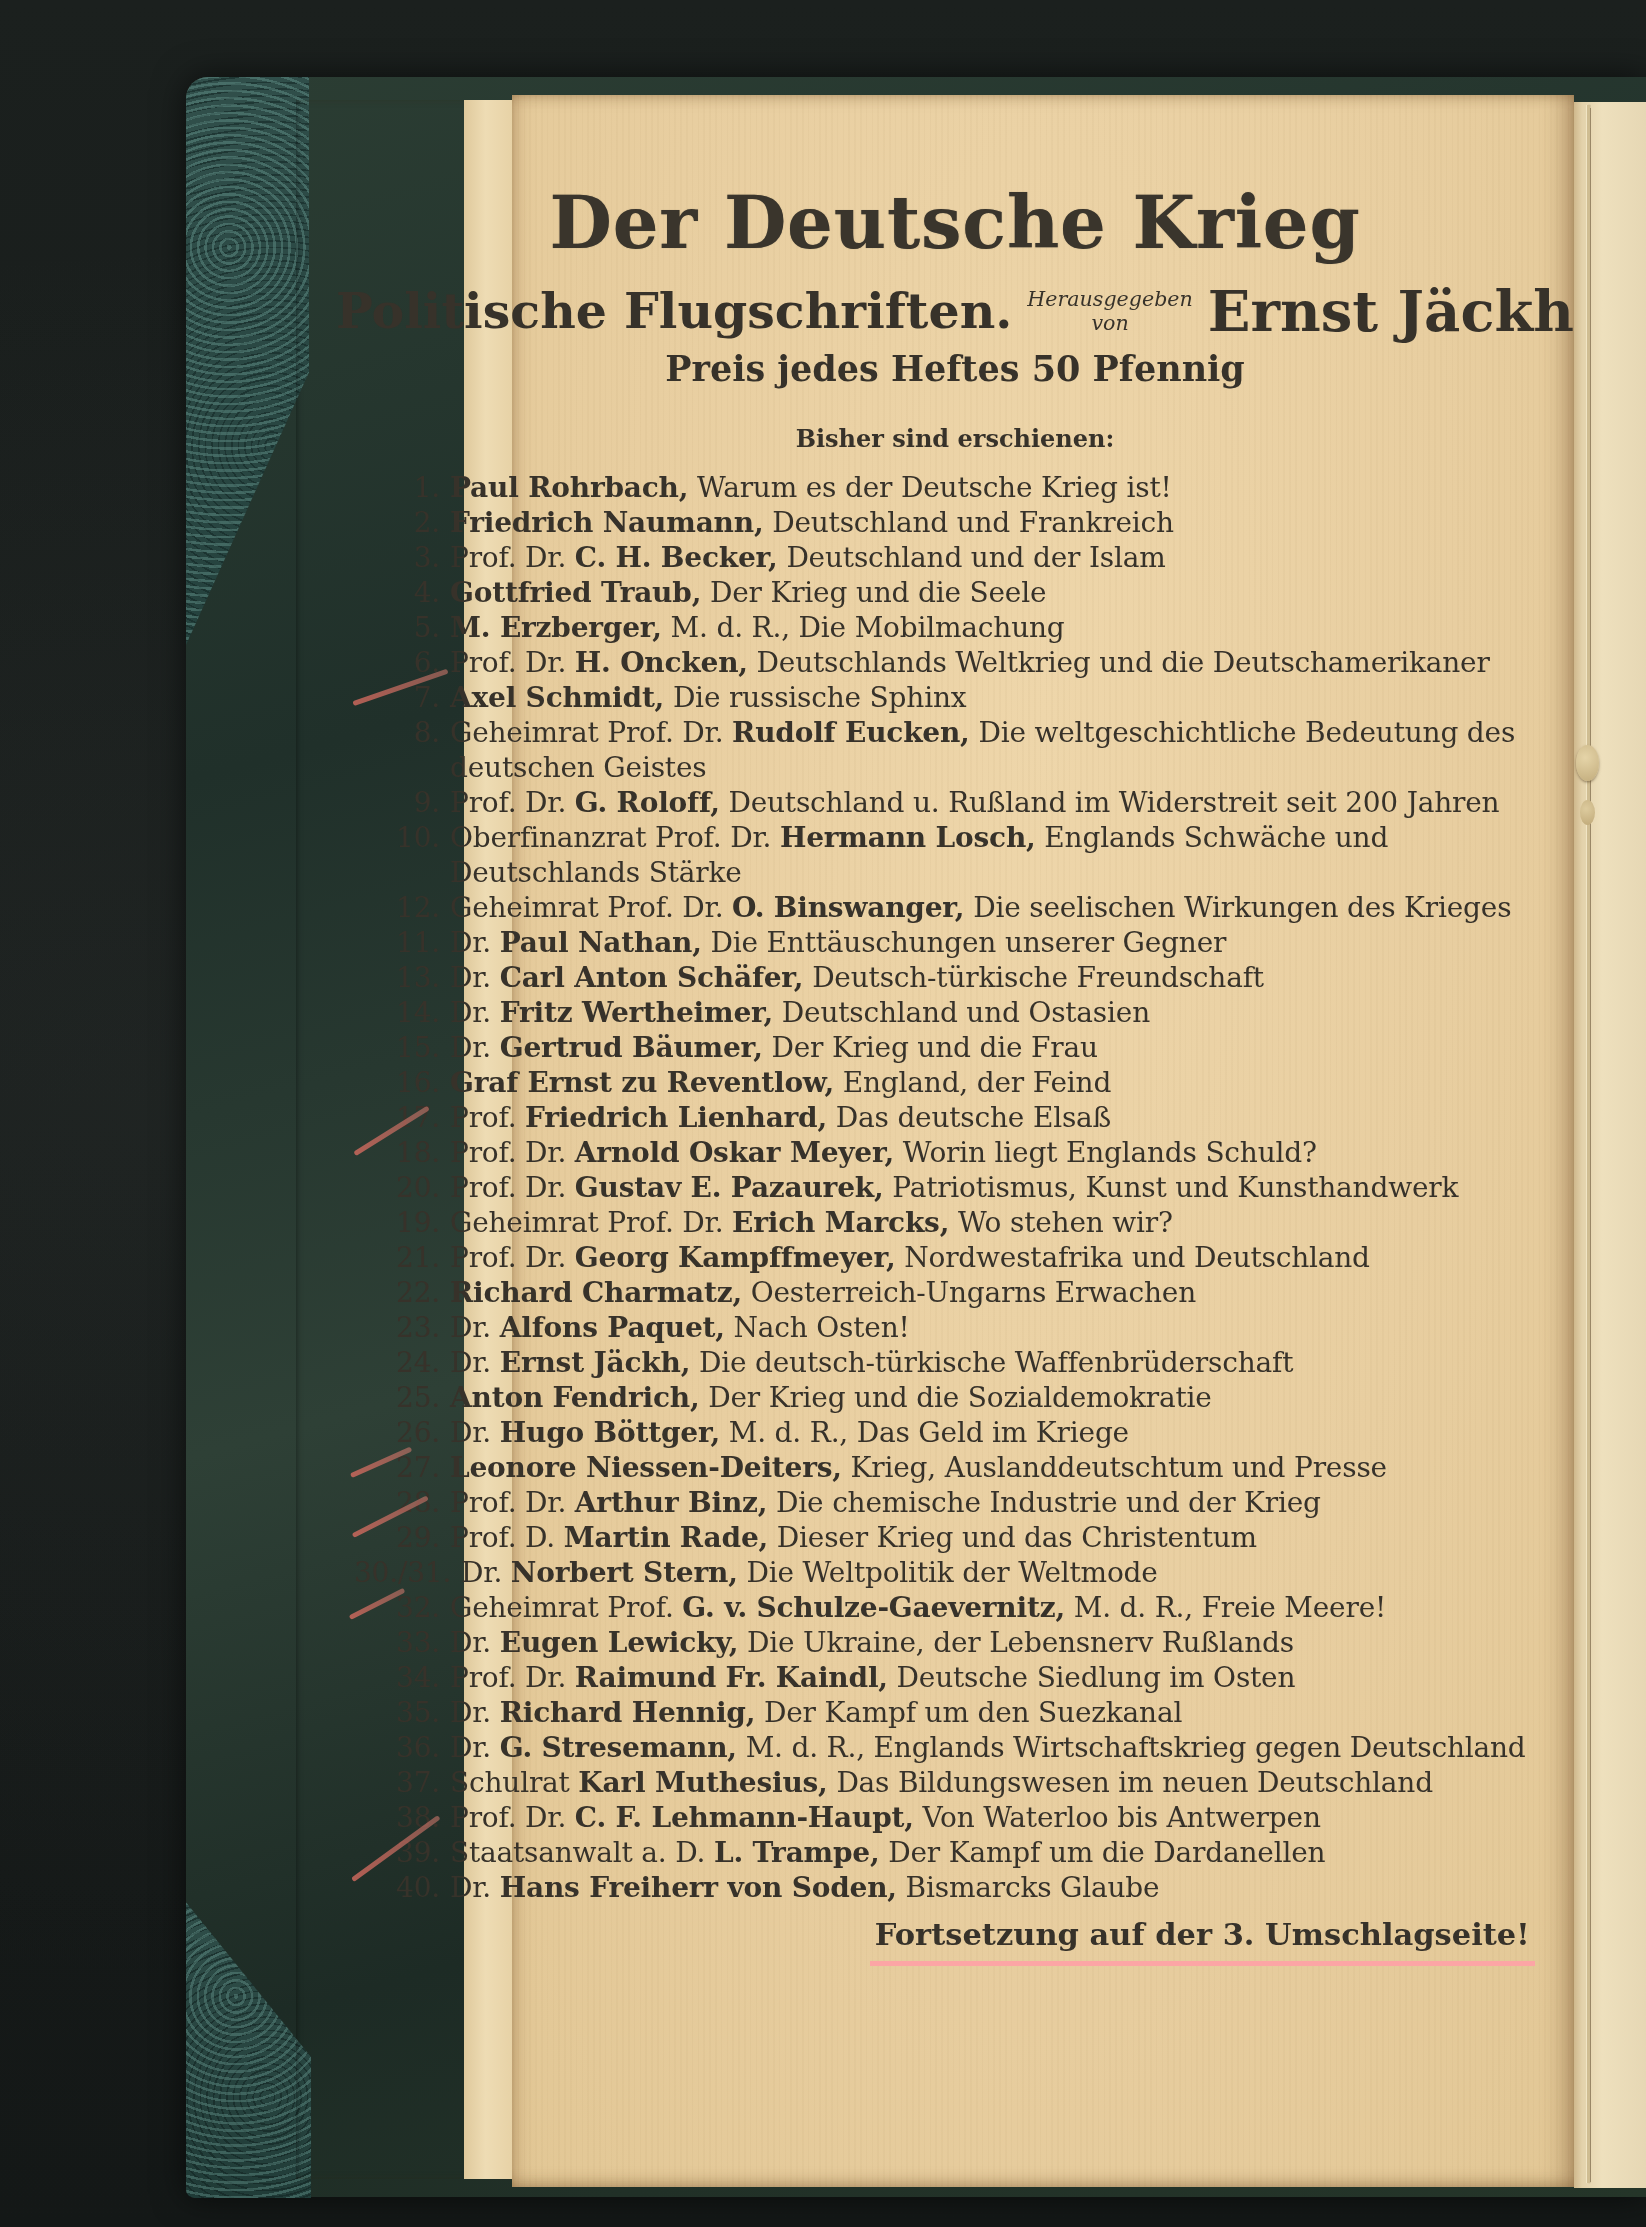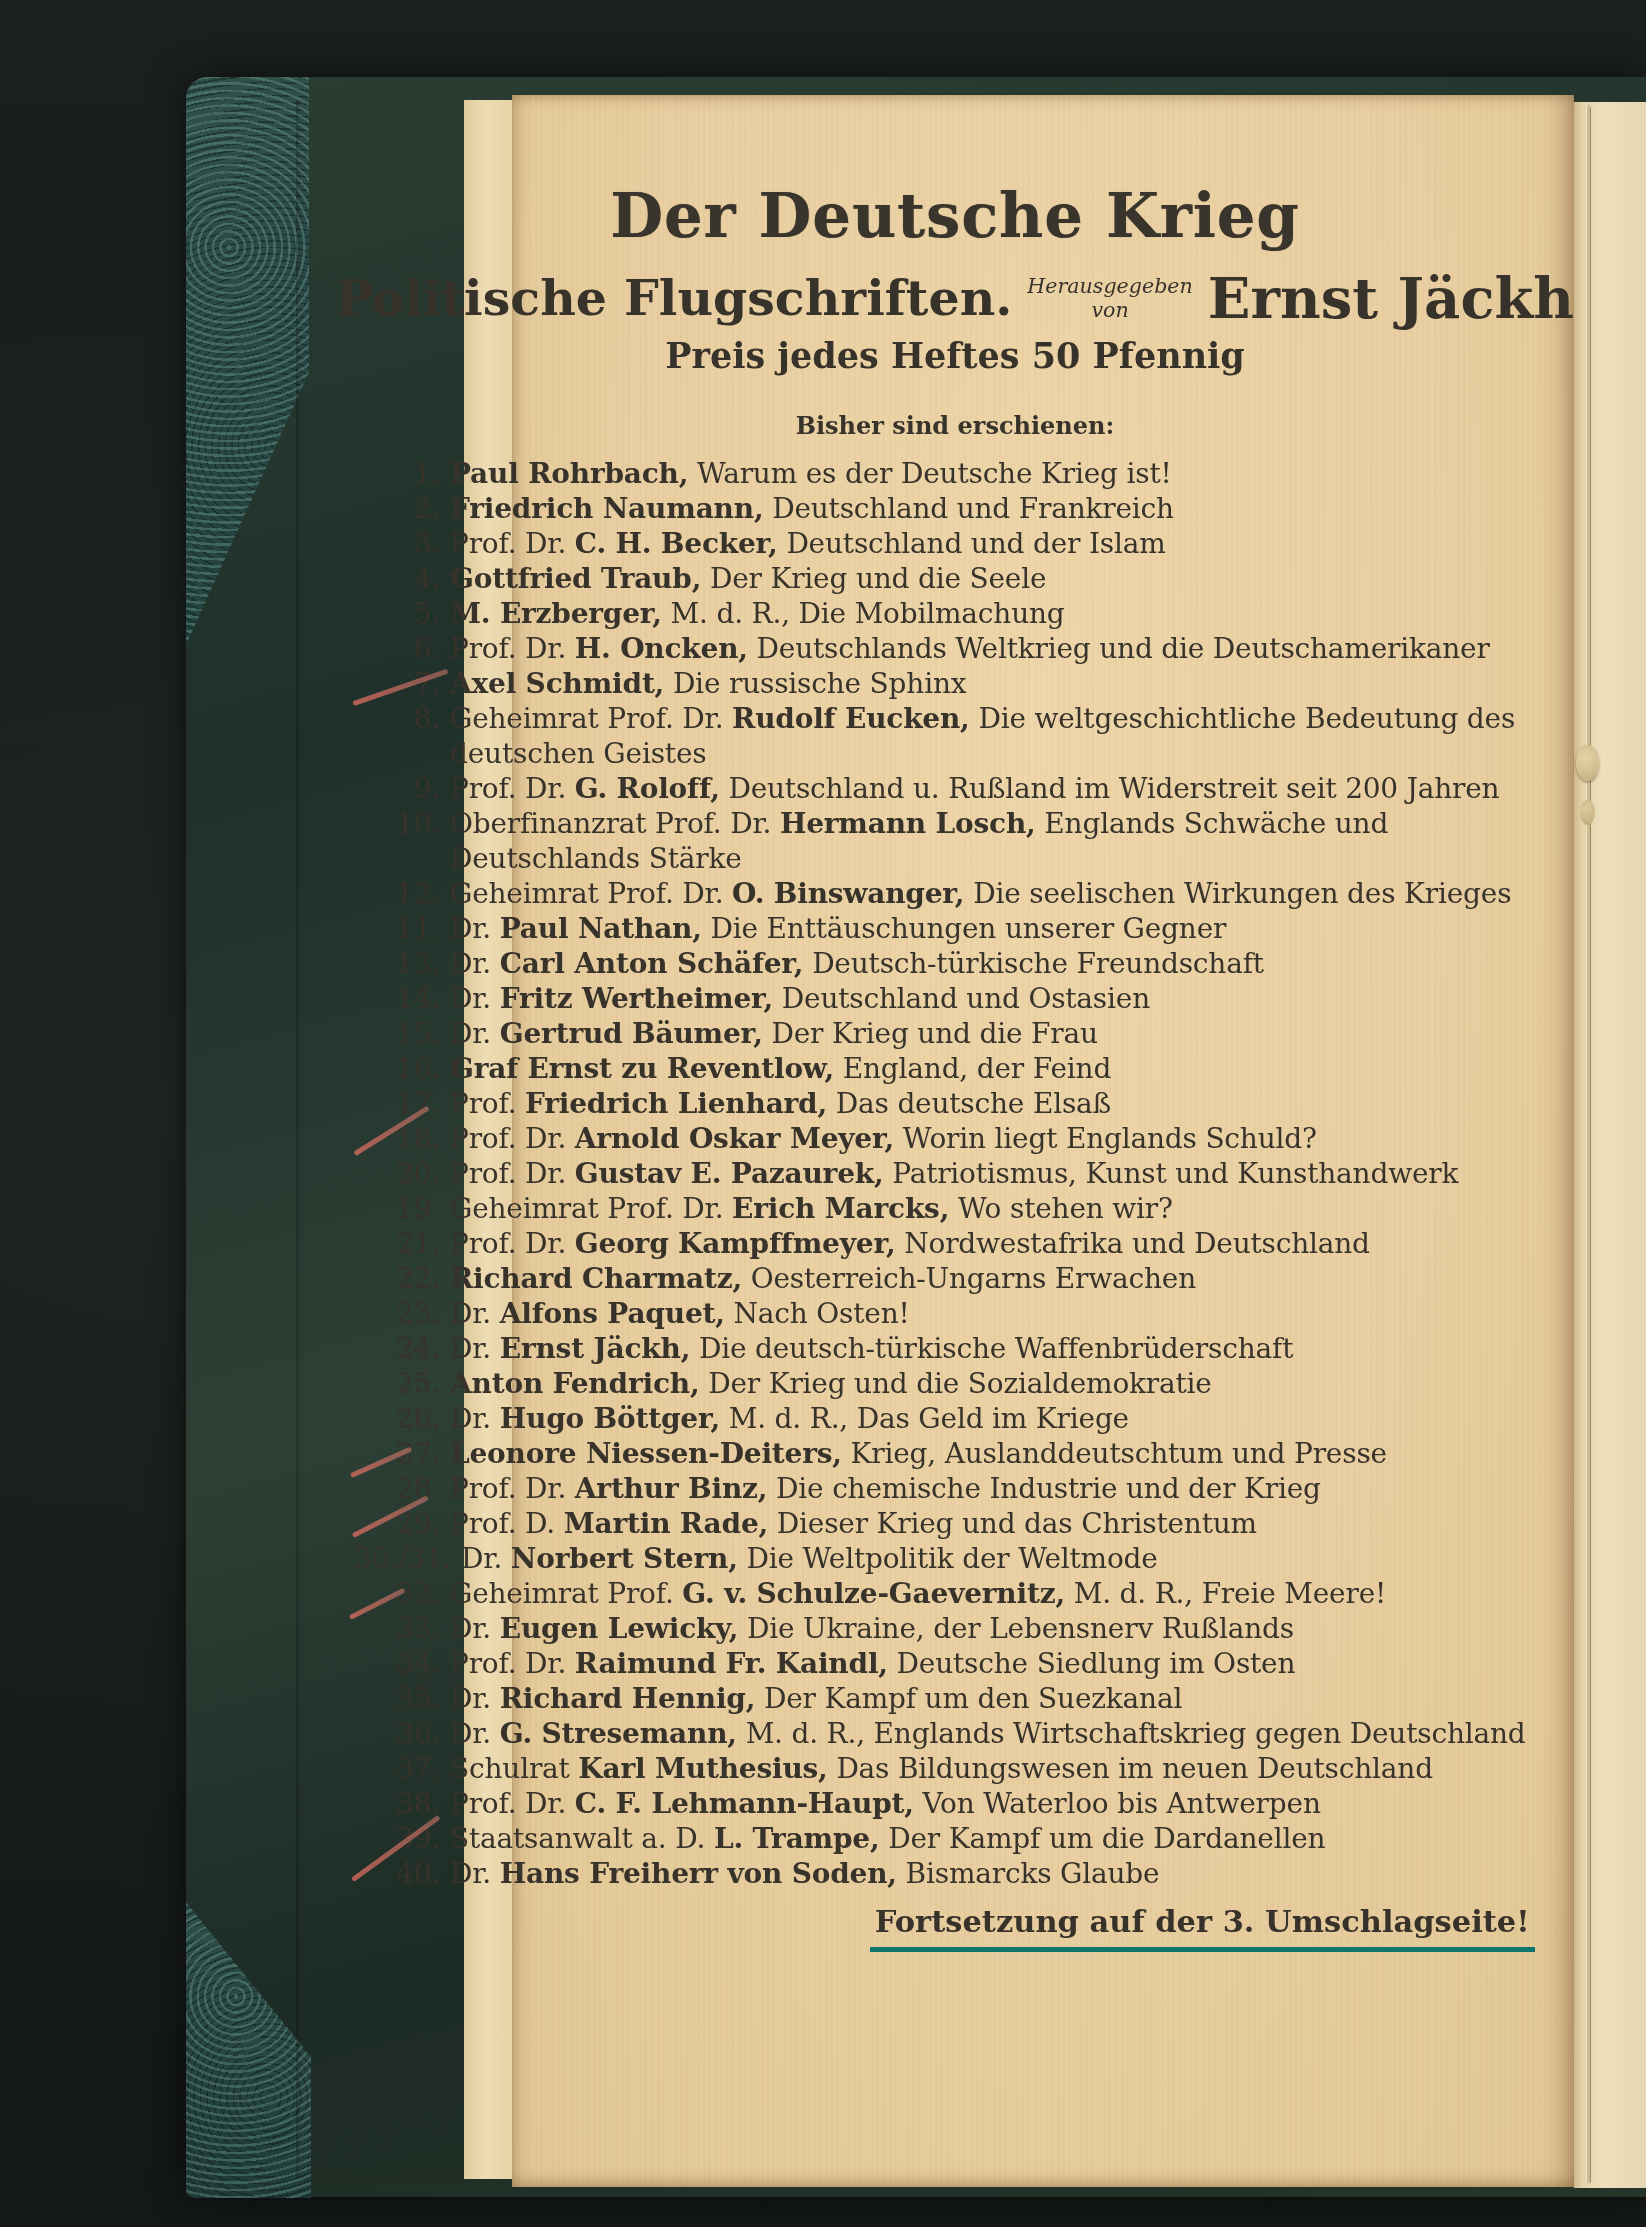--- a/index.html
+++ b/index.html
@@ -55,37 +55,37 @@
   .page2{position:absolute;left:1574px;top:102px;width:72px;height:2086px;
     background:linear-gradient(90deg,#cfb88c 0,#e3d2ab 8.2px,#eee0bd 28px,#e6d7b4 100%);}
   .thread{position:absolute;left:1587px;top:105px;width:2.5px;height:2078px;
     background:#cfbd92;box-shadow:0.8px 0 0.8px rgba(90,70,40,.55), -0.8px 0 0.8px rgba(255,248,225,.6);}
   .knot1{position:absolute;left:1576px;top:745px;width:23px;height:36px;border-radius:50%;
     background:radial-gradient(circle at 40% 35%, #e5d4a8, #c2ac7c);box-shadow:0 1.6px 2.5px rgba(80,60,30,.5);}
   .knot2{position:absolute;left:1580px;top:800px;width:15px;height:25px;border-radius:50%;
     background:radial-gradient(circle at 40% 35%, #ddcb9e, #bfa877);}
   
   .content{position:absolute;left:354px;top:123px;width:1202px;color:#37322a;}
-  .title{margin:56px 0 0;text-align:center;font-size:61px;line-height:1.22;
+  .title{margin:56px 0 0;text-align:center;font-size:72px;line-height:1.22;
     font-weight:bold;letter-spacing:0.8px;color:#3a352c;
     text-shadow:0 0 0.8px rgba(58,53,44,.5);}
   .subtitle{margin-top:11.5px;display:flex;justify-content:center;align-items:center;gap:15px;}
   .series{font-size:49px;font-weight:bold;white-space:nowrap;}
   .publisher{display:flex;flex-direction:column;align-items:center;font-size:20.6px;line-height:24px;white-space:nowrap;font-style:italic;}
   .editor{font-size:56px;font-weight:bold;white-space:nowrap;}
   .price{margin-top:4px;text-align:center;font-size:35px;font-weight:bold;}
   .intro{margin-top:35px;text-align:center;font-size:24px;font-weight:bold;}
   ol.list{list-style:none;margin:16.5px 0 0;padding:0;font-size:28px;letter-spacing:-0.2px;}
   ol.list li{display:flex;line-height:35px;}
   .num{min-width:86px;flex:none;text-align:right;margin-right:10px;}
   .itext{flex:1;}
   .iname{font-weight:bold;}
   .footer-row{margin-top:11.5px;text-align:right;padding-right:21.4px;}
   .footer-text{display:inline-block;font-size:30.5px;font-weight:bold;
-    border-bottom:5px solid #0f766e;padding:0 5px 8.2px 5px;}
+    border-bottom:5px solid #fca5a5;padding:0 5px 8.2px 5px;}
   
   .red-mark{position:absolute;height:5px;border-radius:3.3px;
     background:linear-gradient(90deg,rgba(226,110,98,.75),rgba(231,130,118,.5));
     transform-origin:left bottom;}
   .m1{left:354px;top:701px;width:100px;transform:rotate(-19deg);}
   .m2{left:356px;top:1151px;width:87px;transform:rotate(-32deg);}
   .m3{left:352px;top:1473px;width:66px;transform:rotate(-24deg);}
   .m4{left:354px;top:1533px;width:84px;transform:rotate(-27deg);}
   .m5{left:351px;top:1615px;width:61px;transform:rotate(-27deg);}
   .m6{left:354px;top:1877px;width:107px;transform:rotate(-36deg);}

